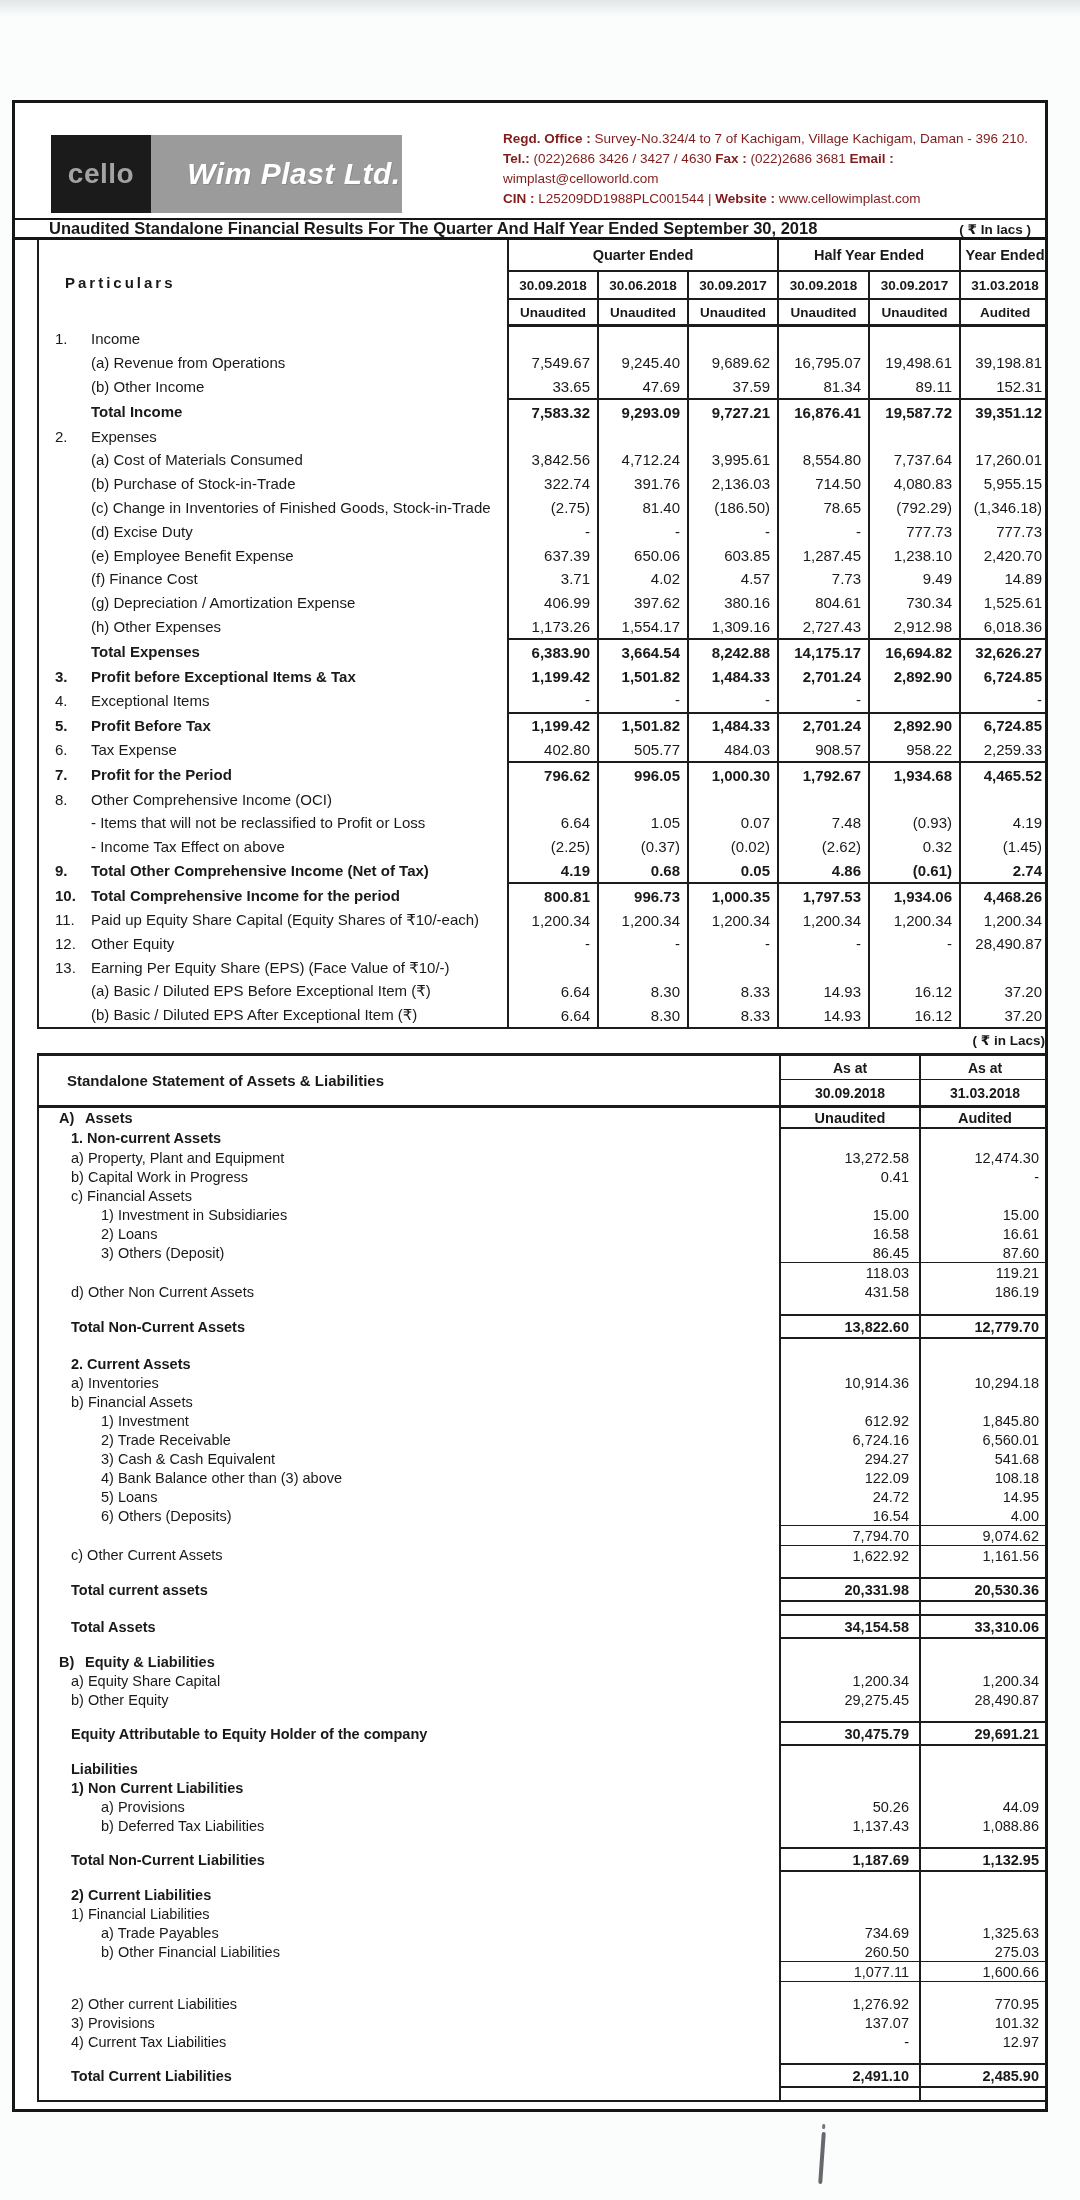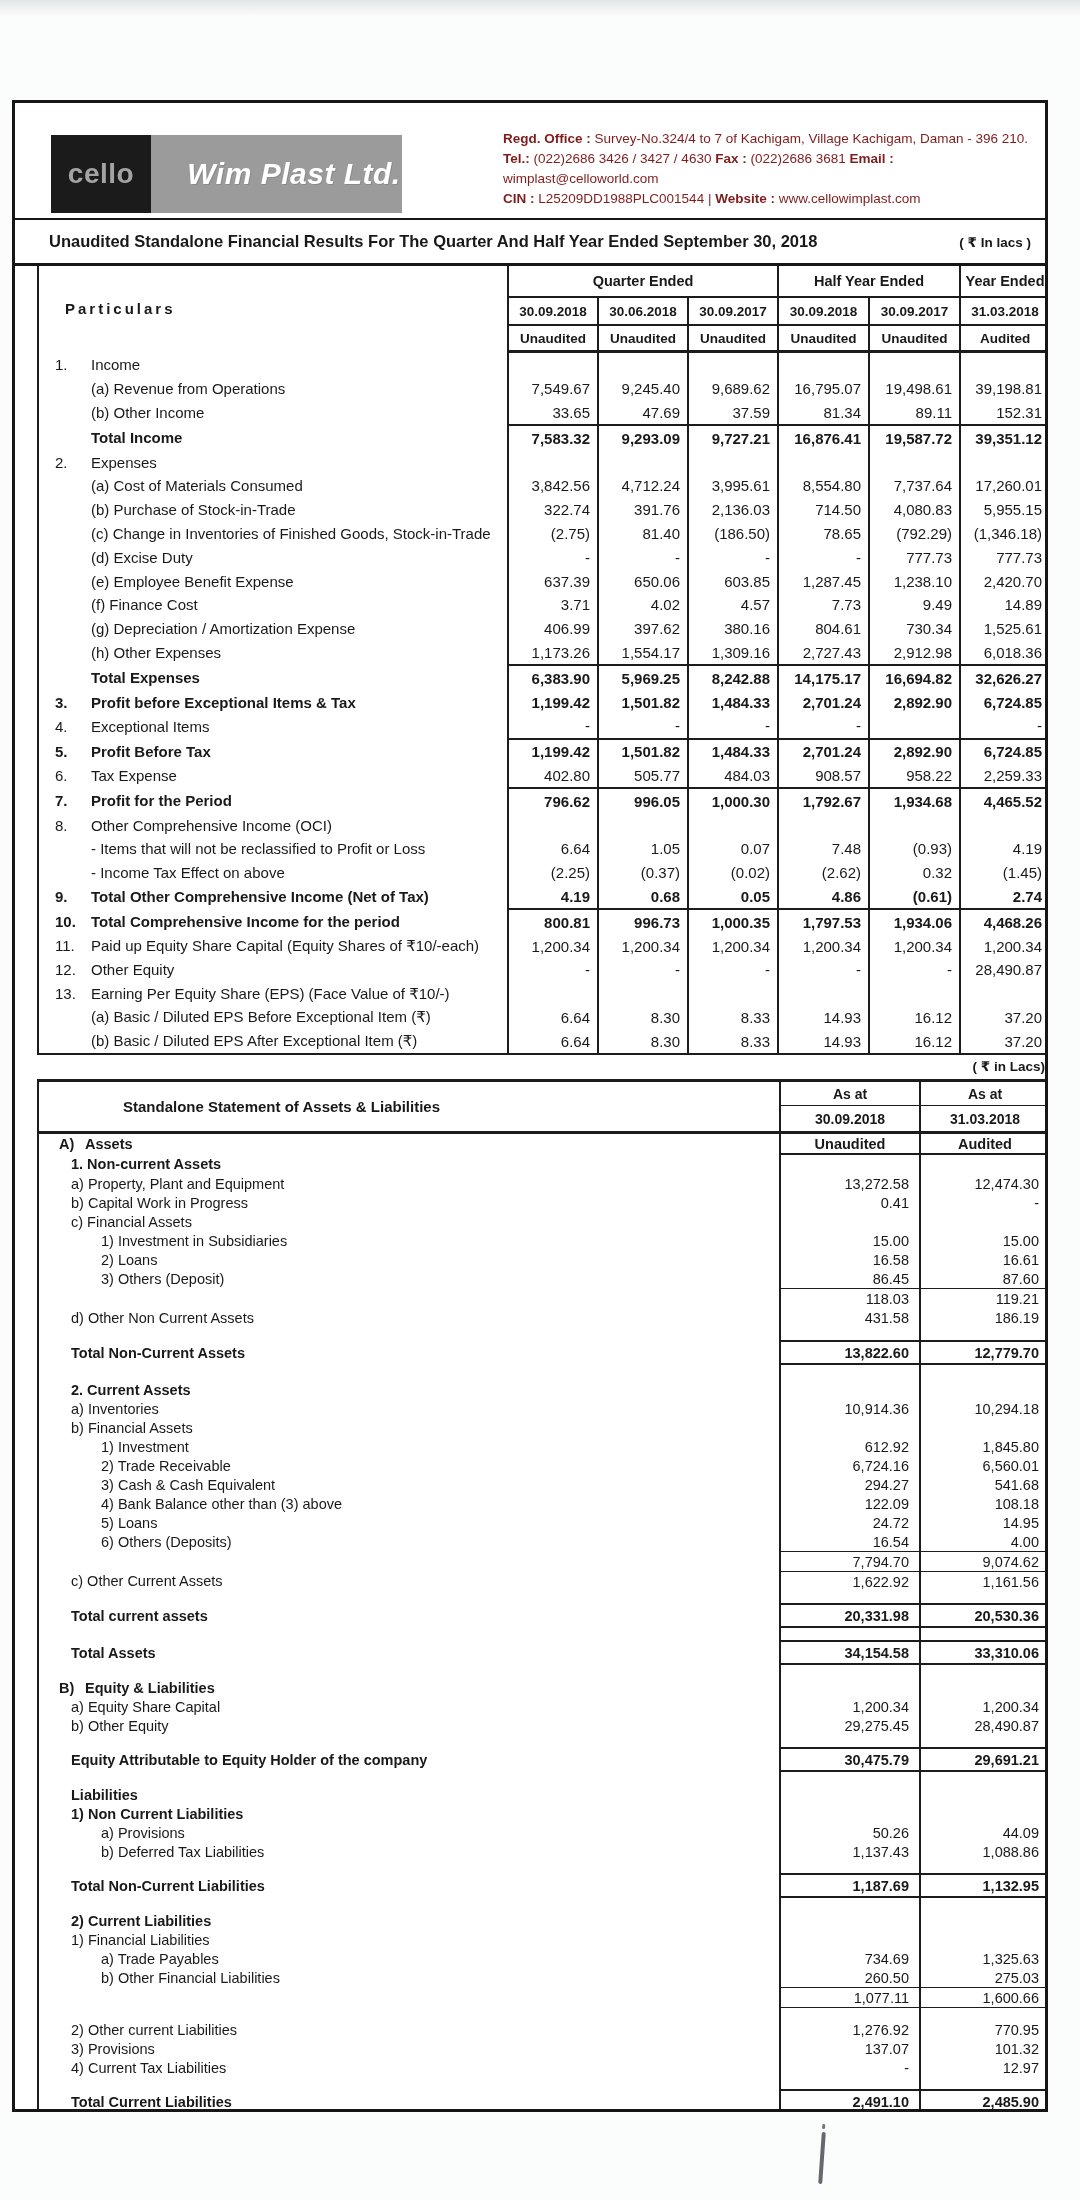--- a/index.html
+++ b/index.html
@@ -31,21 +31,21 @@
     text-shadow:1px 1px 0 #8a8a8a;
     padding-left:35px;
   }
   .addr{
     position:absolute;left:488px;top:26px;width:540px;
     font-size:13.5px;line-height:20px;color:#7f1d1d;
   }
   .addr b{font-weight:bold;}
   
   .titlebar{
-    height:46px;border-bottom:3px solid #161616;
+    height:20px;border-bottom:3px solid #161616;
     display:flex;align-items:center;justify-content:space-between;
     padding:0 14px 0 34px;box-sizing:border-box;
   }
   .titlebar .ttl{font-weight:bold;font-size:16.5px;}
   .titlebar .note{font-weight:bold;font-size:13.5px;white-space:nowrap;}
   
   table{border-collapse:collapse;table-layout:fixed;}
   .t1{width:1012px;margin-left:22px;border:2px solid #1c1c1c;border-top:none;font-size:15px;}
   .t1 th,.t1 td{padding:0;white-space:nowrap;overflow:hidden;vertical-align:middle;}
   .t1 .h-part{font-weight:bold;letter-spacing:3px;text-align:left;padding-left:26px;font-size:15px;}
@@ -61,21 +61,21 @@
   .t1 td.lbl.ind1{padding-left:52px;}
   .t1 td.val{border-left:2px solid #1c1c1c;text-align:right;padding-right:7px;}
   .t1 .b{font-weight:bold;}
   .t1 td.lt{border-top:2px solid #1c1c1c;}
   
   .note2{height:24px;line-height:24px;text-align:right;
     font-weight:bold;font-size:13.5px;}
   
   .t2{width:1012px;margin-left:22px;border:2px solid #1c1c1c;border-top:3px solid #1c1c1c;font-size:14.5px;}
   .t2 th,.t2 td{padding:0;white-space:nowrap;overflow:hidden;vertical-align:middle;}
-  .t2 .h-cap{font-weight:bold;text-align:left;padding-left:84px;font-size:15px;border-bottom:3px solid #1c1c1c;}
+  .t2 .h-cap{font-weight:bold;text-align:left;padding-left:28px;font-size:15px;border-bottom:3px solid #1c1c1c;}
   .t2 .h-asat{border-left:2px solid #1c1c1c;border-bottom:1.5px solid #1c1c1c;
      font-weight:bold;font-size:14px;height:23px;}
   .t2 .h-date{border-left:2px solid #1c1c1c;border-bottom:3px solid #1c1c1c;
      font-weight:bold;text-align:center;font-size:14px;height:25px;}
   .t2 tbody td{height:19px;}
   .t2 td.lbl{text-align:left;padding-left:20px;}
   .t2 td.lbl .num{display:inline-block;width:26px;}
   .t2 td.lbl.ind1{padding-left:32px;}
   .t2 td.lbl.ind2{padding-left:62px;}
   .t2 td.val{border-left:2px solid #1c1c1c;text-align:right;padding-right:10px;}
@@ -268,21 +268,21 @@
           <td class="val">1,173.26</td>
           <td class="val">1,554.17</td>
           <td class="val">1,309.16</td>
           <td class="val">2,727.43</td>
           <td class="val">2,912.98</td>
           <td class="val">6,018.36</td>
         </tr>
         <tr>
           <td class="lbl b ind1"><span>Total Expenses</span></td>
           <td class="val b lt">6,383.90</td>
-          <td class="val b lt">5,969.25</td>
+          <td class="val b lt">3,664.54</td>
           <td class="val b lt">8,242.88</td>
           <td class="val b lt">14,175.17</td>
           <td class="val b lt">16,694.82</td>
           <td class="val b lt">32,626.27</td>
         </tr>
         <tr>
           <td class="lbl b"><span class="num">3.</span><span>Profit before Exceptional Items &amp; Tax</span></td>
           <td class="val b">1,199.42</td>
           <td class="val b">1,501.82</td>
           <td class="val b">1,484.33</td>

